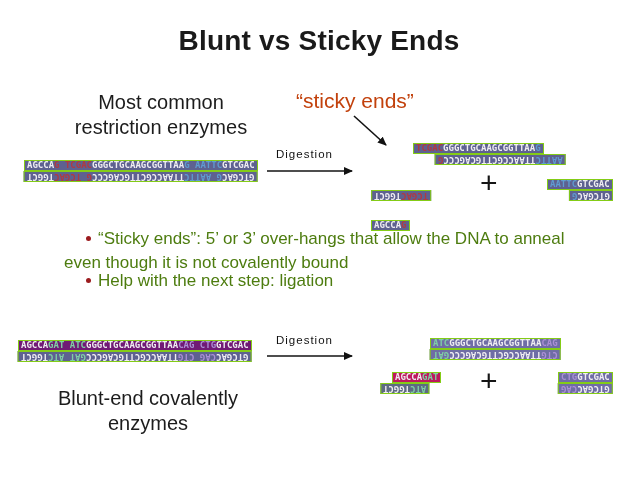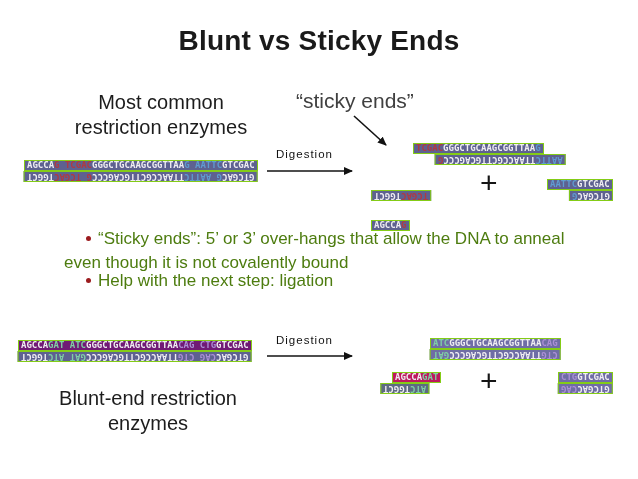--- a/index.html
+++ b/index.html
@@ -1,21 +1,21 @@
 <!DOCTYPE html>
 <html><head>
 <meta charset="utf-8">
 <style>
   html,body{margin:0;padding:0;background:#fff;}
   .slide{position:relative;width:638px;height:479px;background:#ffffff;overflow:hidden;
          font-family:"Liberation Sans",sans-serif;color:#1a1a1a;}
   .title{position:absolute;left:0;top:25px;width:638px;text-align:center;
          font-size:28px;font-weight:bold;letter-spacing:.2px;}
   .h2{position:absolute;font-size:20px;line-height:25px;color:#1c1c1c;text-align:center;}
-  .callout{position:absolute;font-size:21px;color:#404040;}
+  .callout{position:absolute;font-size:21px;color:#c2410c;}
   .dig{position:absolute;font-size:11.5px;letter-spacing:1px;color:#111;}
   .strand{position:absolute;font-family:"DejaVu Sans Mono",monospace;font-weight:bold;
           font-size:9px;line-height:9px;white-space:pre;padding:0 2px;
           border:1px solid #84cc16;letter-spacing:0;}
   .flip{transform:rotate(180deg);}
   .plus{position:absolute;font-size:30px;font-weight:400;color:#151515;line-height:30px;}
   .bullet{position:absolute;left:64px;width:516px;font-size:17px;line-height:24px;
           color:#4d7c0f;text-indent:22px;}
   .dot{display:inline-block;width:5px;height:5px;border-radius:50%;
        margin:0 7px 3px 0;vertical-align:middle;text-indent:0;}
@@ -86,18 +86,18 @@
 
   <div class="strand" style="left: 392px; top: 372px; background: #be185d;"><span style="color: rgb(240, 238, 242);">AGCCA</span><span style="color: rgb(127, 207, 165);">GAT</span></div>
   <div class="strand flip" style="left: 380px; top: 383px; background: rgb(93, 107, 130);"><span style="color: rgb(127, 207, 165);">ATC</span><span style="color: rgb(240, 238, 242);">TGGCT</span></div>
 
   <div class="plus" style="left:480px;top:366px;">+</div>
 
   <div class="strand" style="left: 558px; top: 372px; background: rgb(111, 109, 165);"><span style="color: rgb(171, 143, 214);">CTG</span><span style="color: rgb(240, 238, 242);">GTCGAC</span></div>
   <div class="strand flip" style="left: 558px; top: 383px; background: rgb(111, 109, 165);"><span style="color: rgb(240, 238, 242);">GTCGAC</span><span style="color: rgb(171, 143, 214);">CAG</span></div>
 
   <div class="h2" style="left:28px;top:386px;width:240px;">
-    <div>Blunt-end restriction</div>
+    <div>Blunt-end covalently</div>
     <div>enzymes</div>
   </div>
 
 
 </div>
 
 </body></html>

